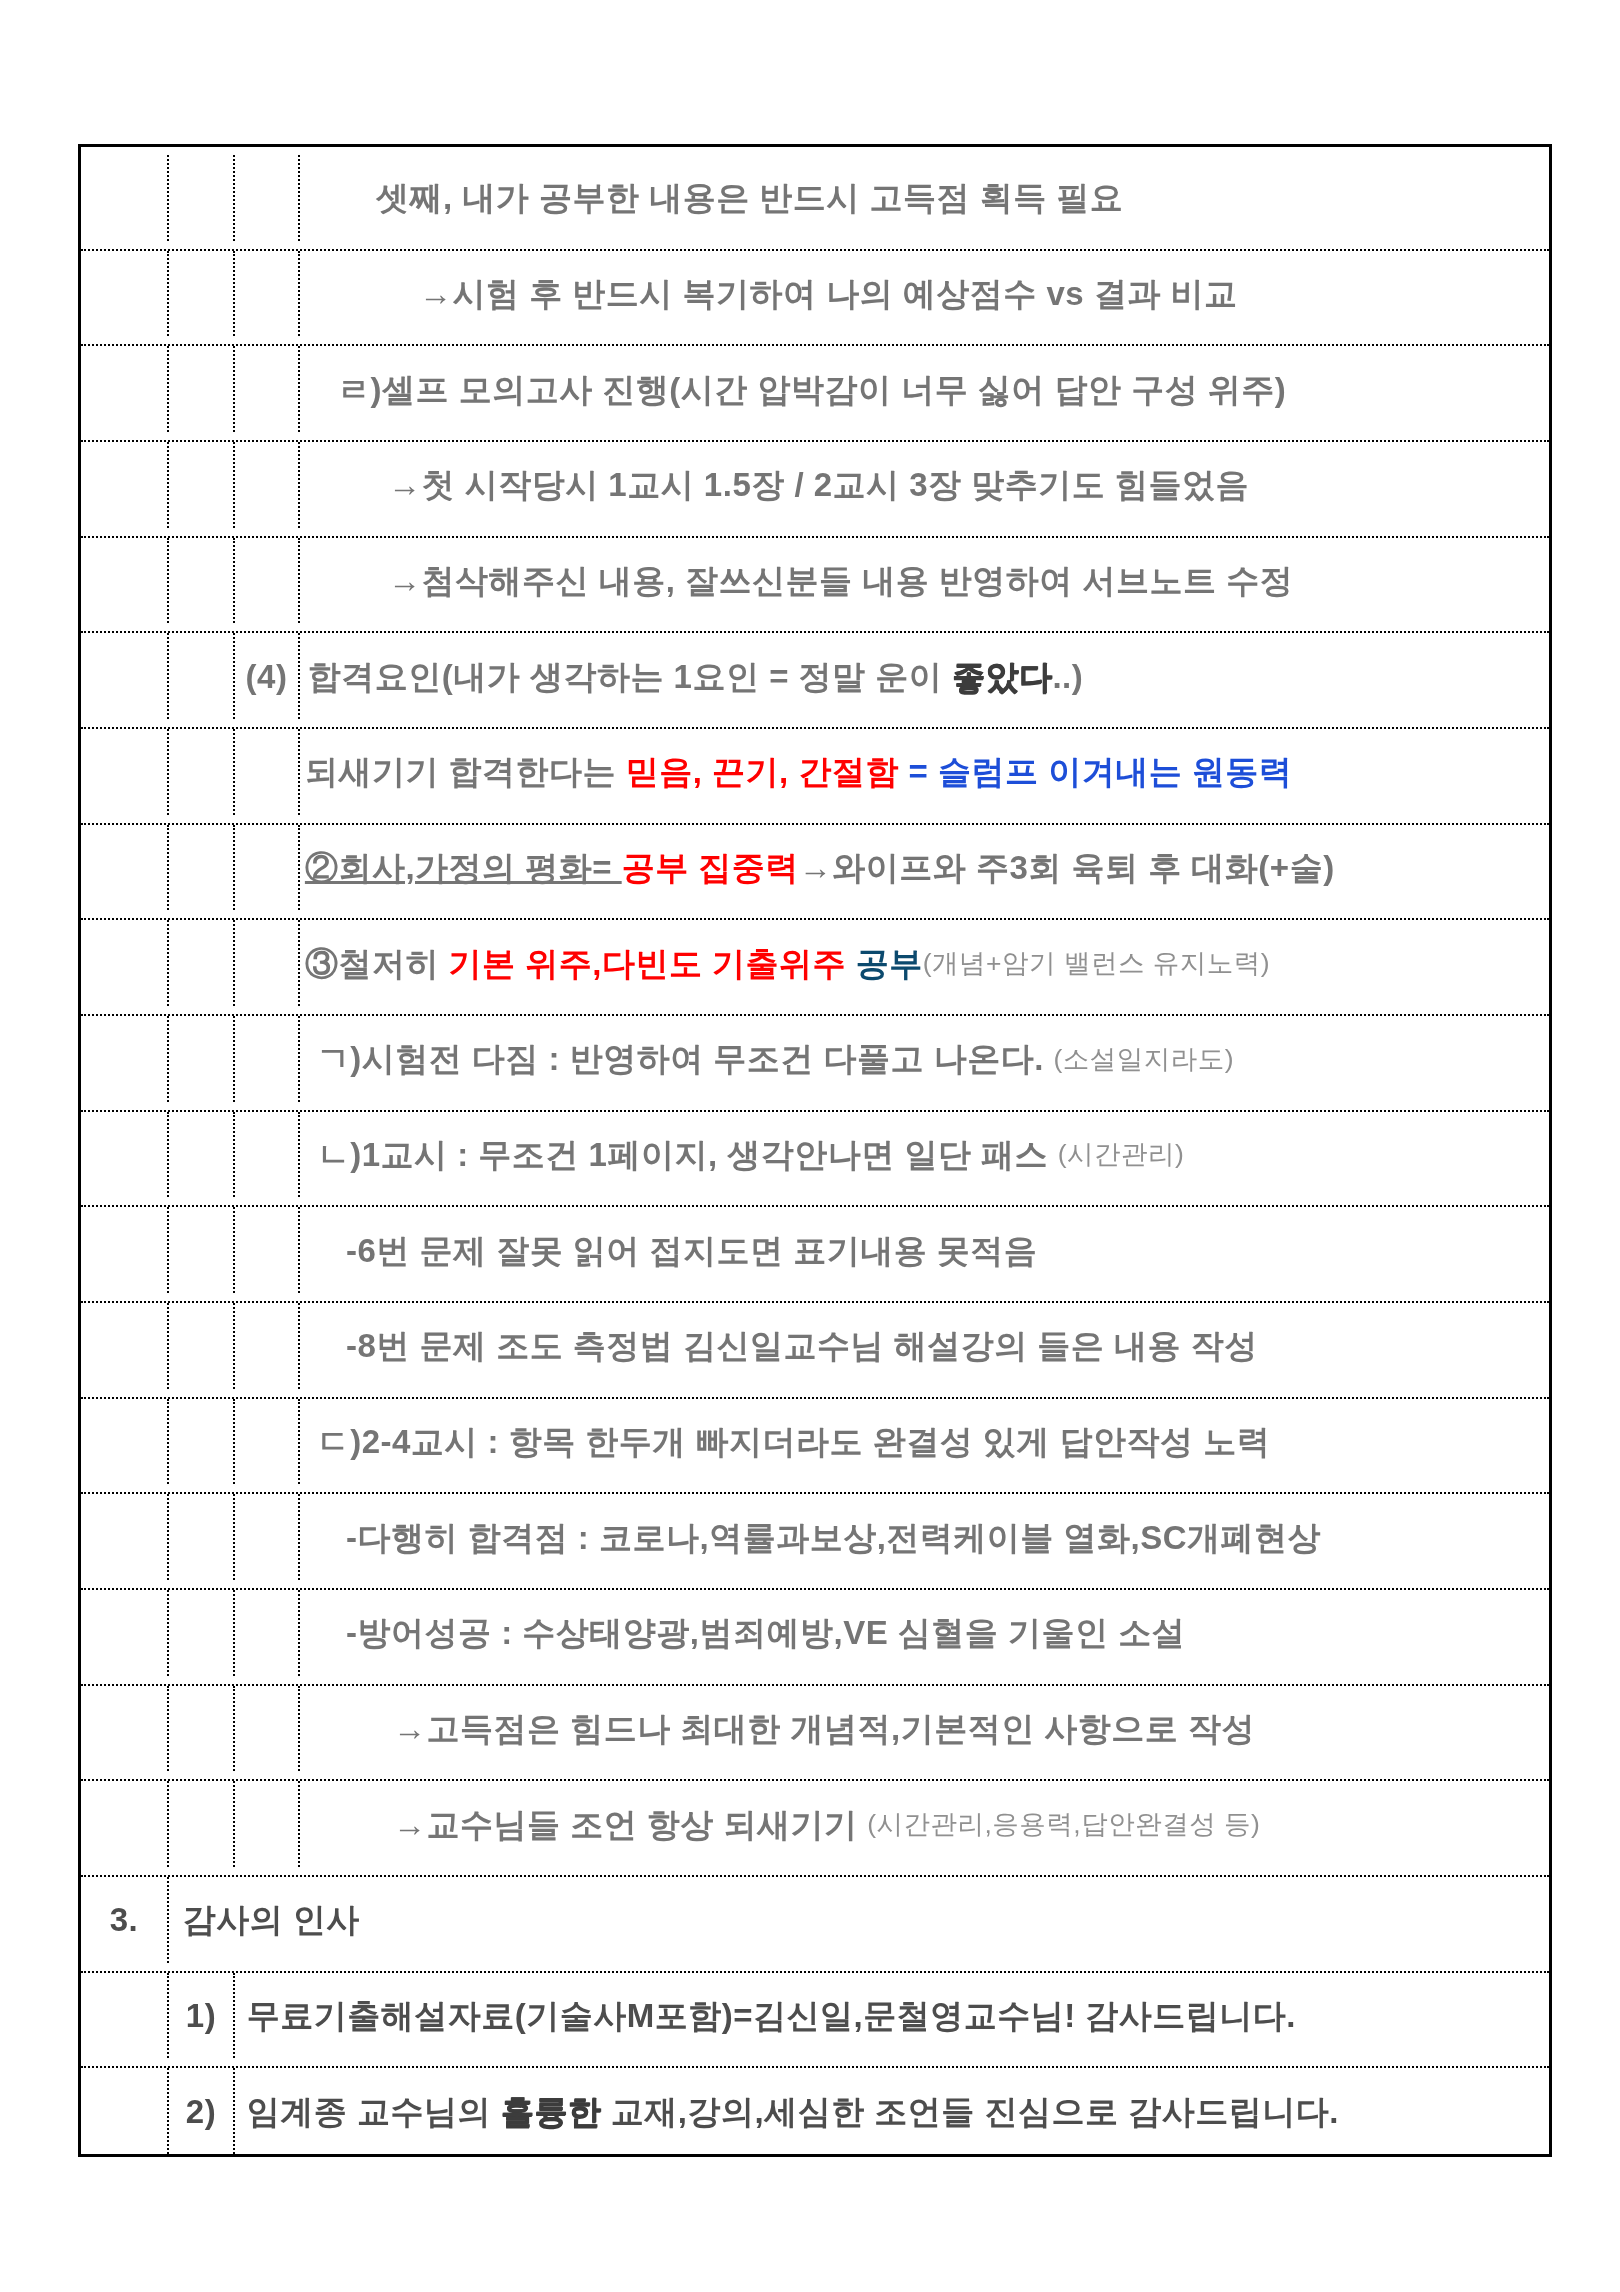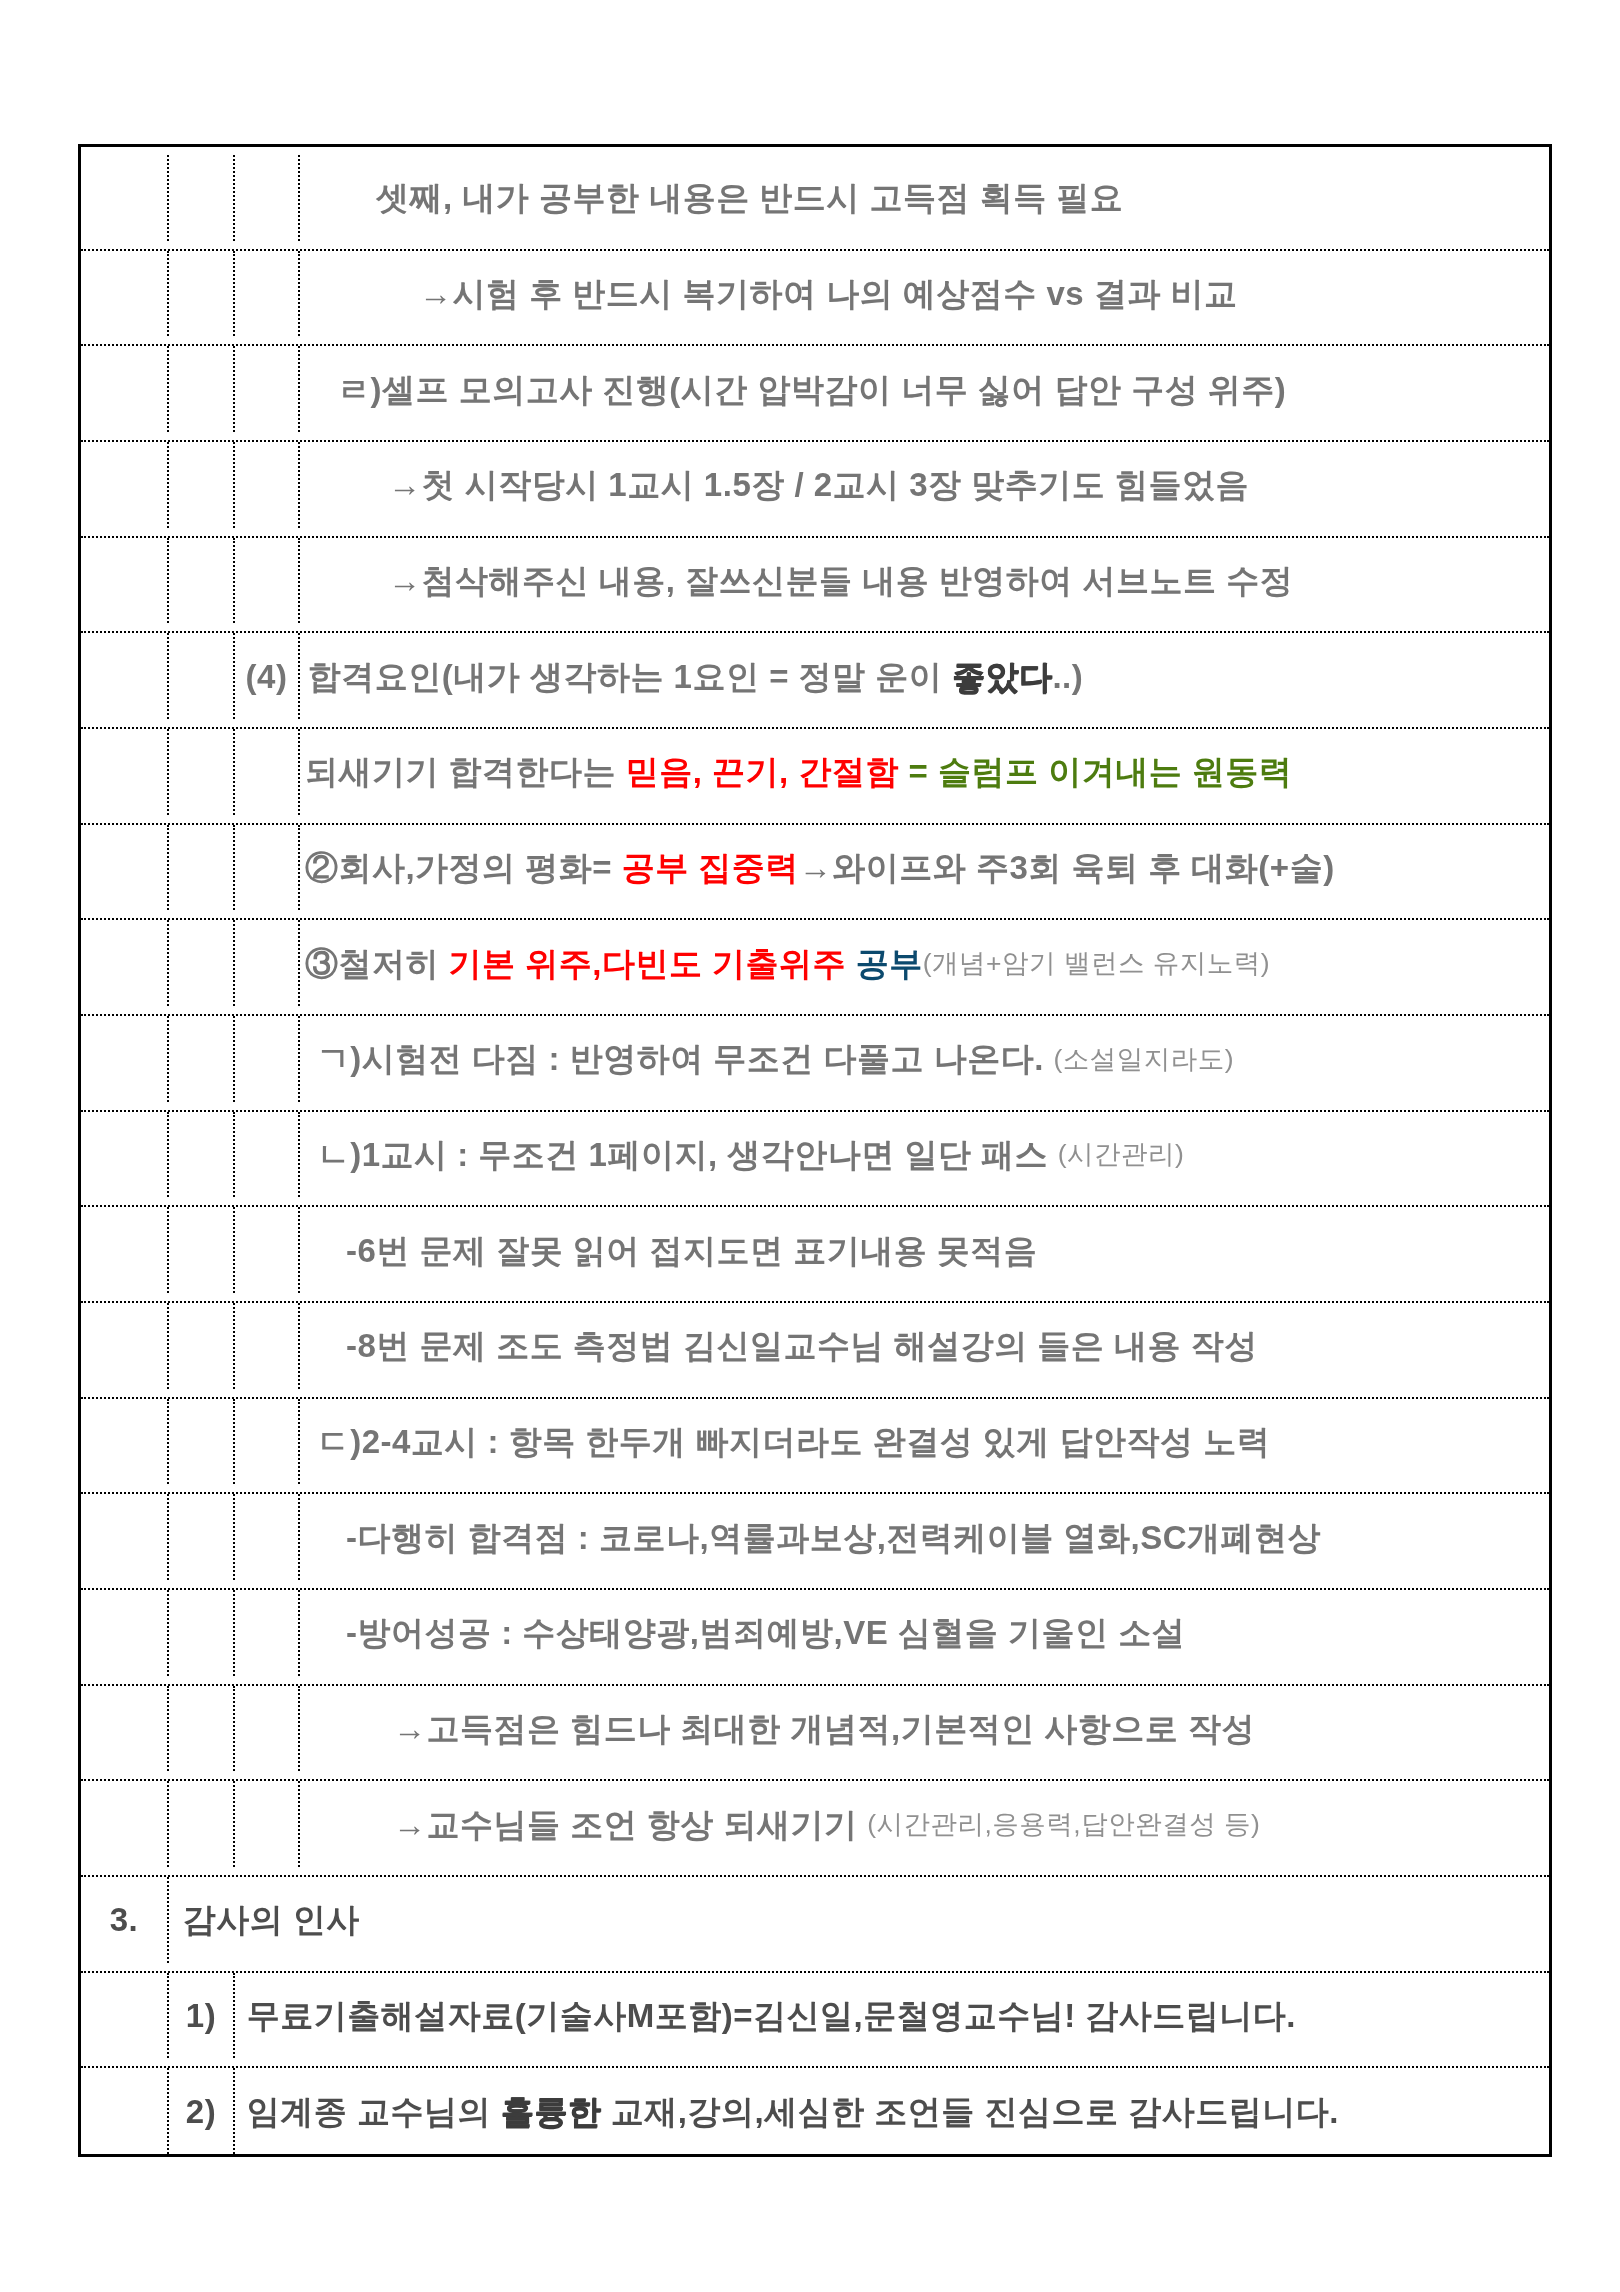--- a/index.html
+++ b/index.html
@@ -92,29 +92,29 @@
         <span class="seg seg-lg" style="color: rgb(117, 117, 117);">..)</span>
       </div>
     </div>
     <div class="row">
       <div class="nc" style="width: 88px;"></div>
       <div class="nc" style="width: 66px;"></div>
       <div class="nc" style="width: 65px;"></div>
       <div class="content" style="padding-left: 4.9px;">
         <span class="seg seg-lg" style="color: rgb(117, 117, 117);">되새기기 합격한다는 </span>
         <span class="seg seg-lg" style="color: rgb(255, 0, 0);">믿음, 끈기, 간절함</span>
-        <span class="seg seg-lg" style="color: #4d7c0f;"> = 슬럼프 이겨내는 원동력</span>
+        <span class="seg seg-lg" style="color: #1d4ed8;"> = 슬럼프 이겨내는 원동력</span>
       </div>
     </div>
     <div class="row">
       <div class="nc" style="width: 88px;"></div>
       <div class="nc" style="width: 66px;"></div>
       <div class="nc" style="width: 65px;"></div>
       <div class="content" style="padding-left: 4.9px;">
-        <span class="seg seg-lg" style="color: rgb(117, 117, 117);">②회사,가정의 평화= </span>
+        <span class="seg seg-lg" style="color: rgb(117, 117, 117); text-decoration: underline;">②회사,가정의 평화= </span>
         <span class="seg seg-lg" style="color: rgb(255, 0, 0);">공부 집중력</span>
         <span class="seg seg-lg" style="color: rgb(117, 117, 117);">→와이프와 주3회 육퇴 후 대화(+술)</span>
       </div>
     </div>
     <div class="row">
       <div class="nc" style="width: 88px;"></div>
       <div class="nc" style="width: 66px;"></div>
       <div class="nc" style="width: 65px;"></div>
       <div class="content" style="padding-left: 4.9px;">
         <span class="seg seg-lg" style="color: rgb(117, 117, 117);">③철저히 </span>

